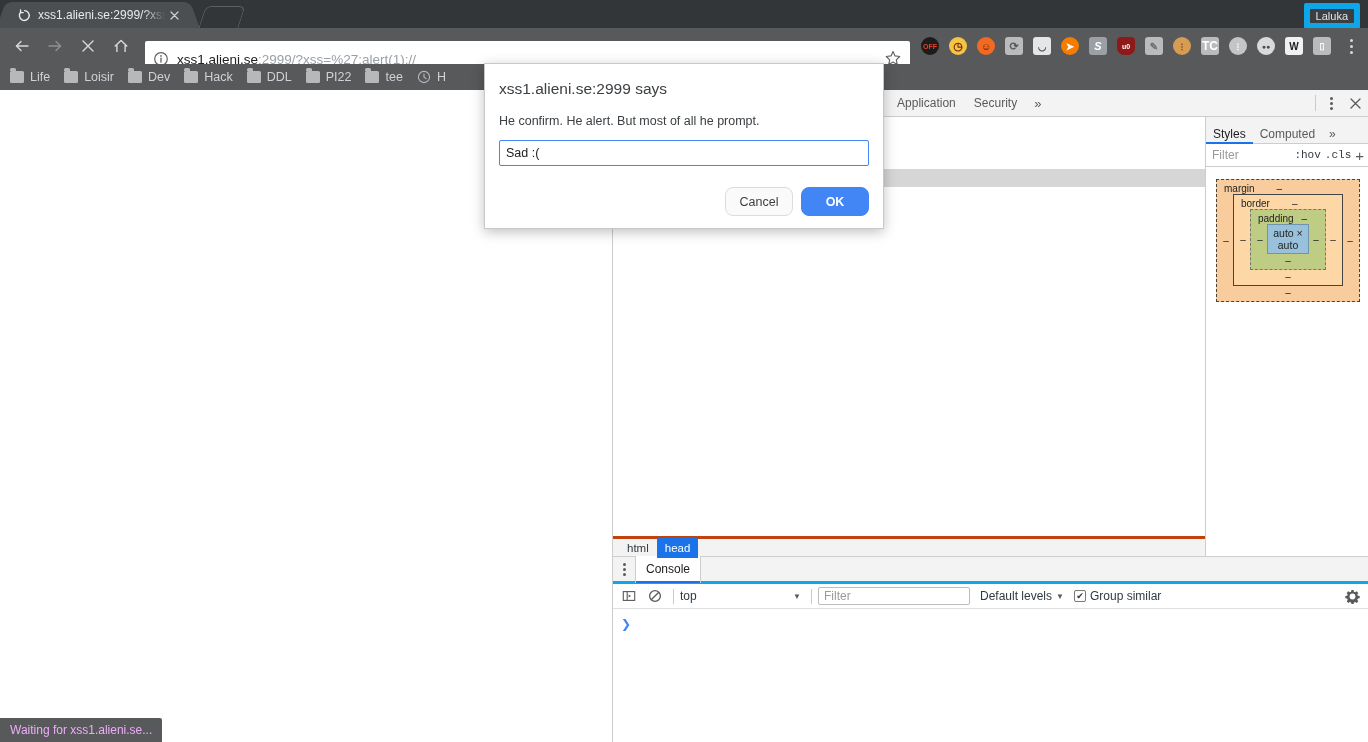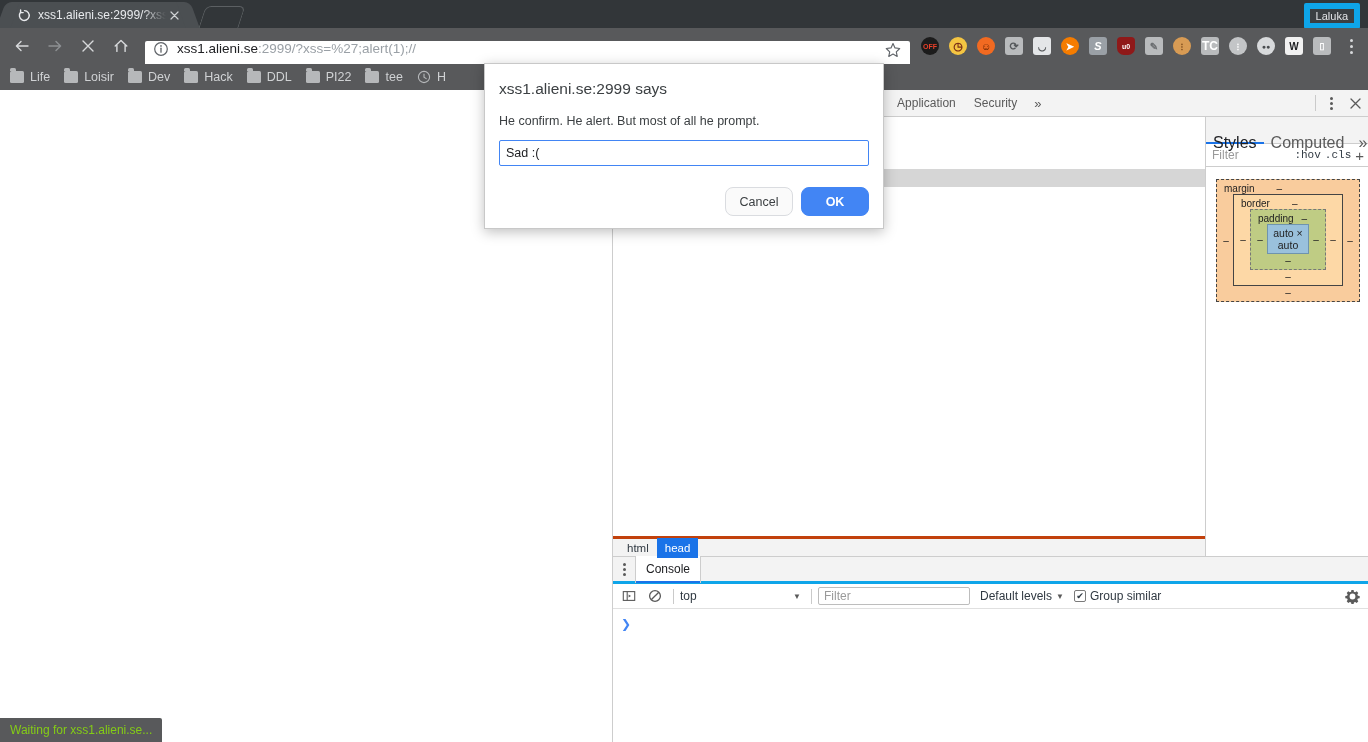--- a/index.html
+++ b/index.html
@@ -69,21 +69,21 @@
   .navbtn {
     width: 28px; height: 28px; margin-left: 5px;
     display: flex; align-items: center; justify-content: center;
     color: #d7d9db;
   }
   .navbtn.disabled { color: #8d9093; }
   .navbtn:first-child { margin-left: 8px; }
   .omnibox {
     flex: 1; height: 26px; margin: 16px 6px 0 10px;
     background: #ffffff; border-radius: 2px;
-    display: flex; align-items: flex-start; padding: 0 8px;
+    display: flex; align-items: flex-end; padding: 0 8px;
     min-width: 0;
   }
   .omni-info { width: 16px; height: 16px; flex: 0 0 16px; margin-right: 8px; color: #5f6368; }
   .omni-url { font-size: 13.5px; white-space: nowrap; overflow: hidden; color: #9aa0a6; flex: 1; }
   .omni-url b { color: #202124; font-weight: normal; }
   .omni-star { width: 18px; height: 18px; flex: 0 0 18px; color: #5f6368; margin-left: 6px; }
   .ext-tray { display: flex; align-items: center; gap: 0px; padding-right: 2px; }
   .ext { width: 28px; height: 28px; display: flex; align-items: center; justify-content: center; }
   .ext .g { width: 18px; height: 18px; border-radius: 3px; display: flex; align-items: center; justify-content: center; font-size: 9px; font-weight: bold; color: #fff; }
   .menu-dots {
@@ -138,21 +138,21 @@
     background: #f3f3f3; display: flex; align-items: center; padding-left: 6px;
   }
   .crumb { padding: 0 8px; height: 20px; line-height: 20px; font-size: 11.5px; color: #303942; }
   .crumb.sel { background: #1a73e8; color: #fff; }
 
   .dt-styles {
     width: 163px; flex: 0 0 163px; border-left: 1px solid #cdcdcd;
     background: #fff; display: flex; flex-direction: column;
   }
   .st-tabbar { height: 27px; flex: 0 0 27px; background: #f3f3f3; border-bottom: 1px solid #cdcdcd; display: flex; align-items: center; }
-  .st-tab { padding: 12px 7px; height: 27px; line-height: 27px; font-size: 16px; color: #5a5a5a; }
+  .st-tab { padding: 4px 7px; height: 27px; line-height: 27px; font-size: 12px; color: #5a5a5a; }
   .st-tab.sel { color: #202124; box-shadow: inset 0 -2px 0 #1a73e8; }
   .st-filterbar { height: 23px; flex: 0 0 23px; border-bottom: 1px solid #cdcdcd; display: flex; align-items: center; padding: 0 4px 0 6px; gap: 4px; }
   .st-filter { flex: 1; font-size: 12px; color: #9a9a9a; }
   .st-hov { font-family: "Liberation Mono", monospace; font-size: 11px; color: #303942; }
   .st-plus { font-size: 15px; color: #5a5a5a; line-height: 1; }
 
   
   .boxmodel { padding: 12px 8px 8px 10px; }
   .bm-layer {
     border-style: dashed; border-width: 1px; position: relative;
@@ -205,21 +205,21 @@
     min-width: 68px; height: 29px; border-radius: 8px; font-size: 12.5px;
     display: flex; align-items: center; justify-content: center;
     font-family: "Liberation Sans", sans-serif;
   }
   .btn-cancel { background: #fafafa; border: 1px solid #dadce0; color: #3c4043; }
   .btn-ok { background: #4285f4; border: 1px solid #4285f4; color: #fff; font-weight: bold; }
 
   
   .status {
     position: absolute; left: 0; bottom: 0; height: 24px;
-    background: #58595b; color: #84cc16; font-size: 12px;
+    background: #58595b; color: #f0abfc; font-size: 12px;
     display: flex; align-items: center; padding: 0 10px;
     border-top-right-radius: 2px;
   }
 </style>
 </head>
 <body>
 
 <div id="app">
 
   <div class="tabstrip">

